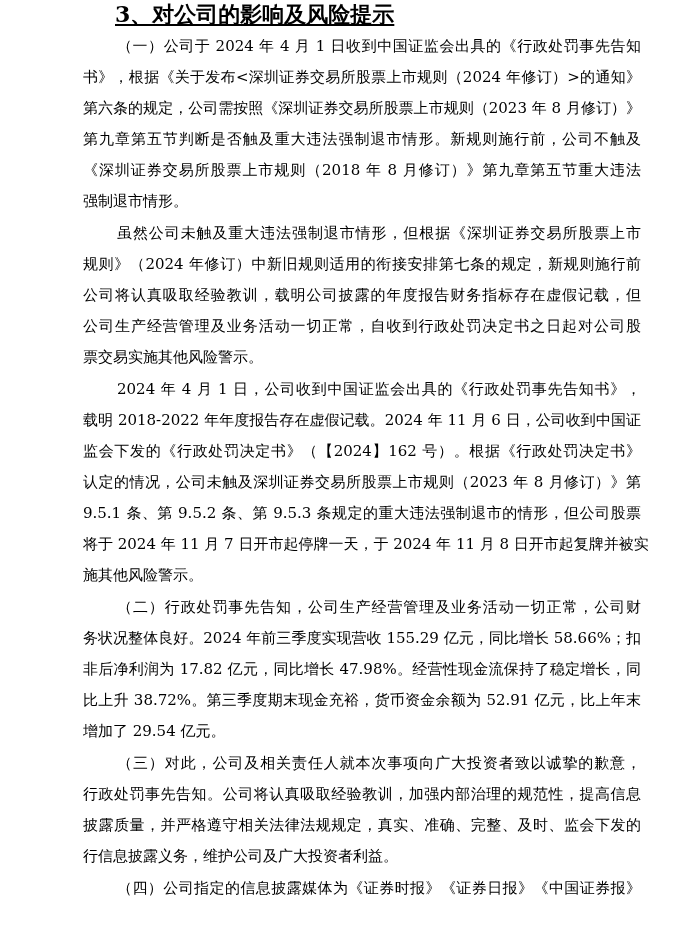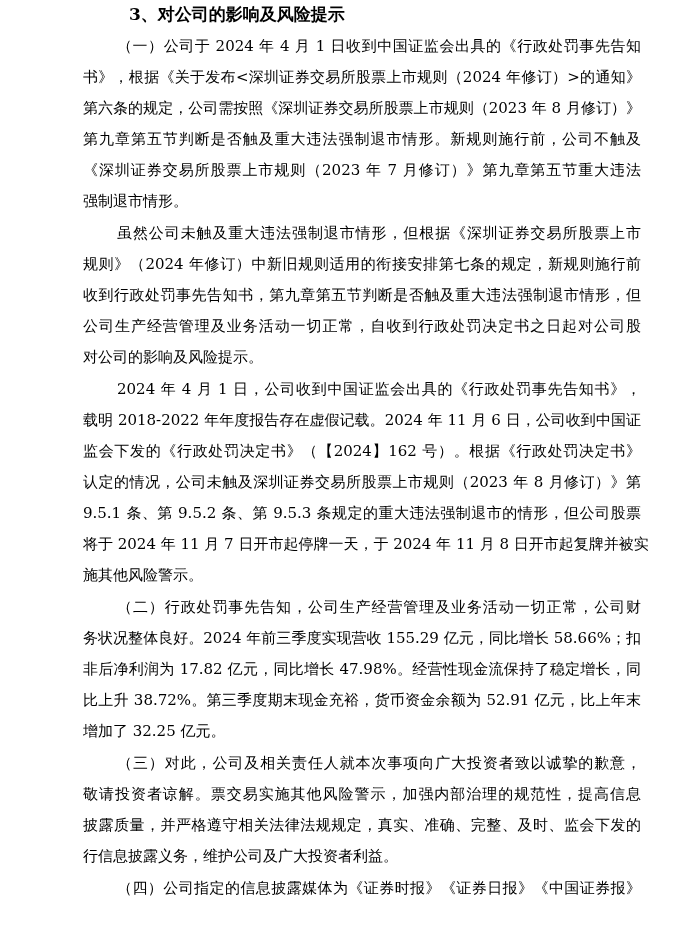--- a/index.html
+++ b/index.html
@@ -3,68 +3,68 @@
 <meta charset="utf-8">
 <style>
   html, body { margin: 0; padding: 0; background: #ffffff; }
   body { width: 685px; height: 936px; overflow: hidden; position: relative;
          font-family: "DejaVu Serif", "Liberation Serif", serif; color: #000; }
   .page { position: absolute; left: 83px; top: 0; width: 558px; }
   .line { position: absolute; left: 0; width: 558px; height: 31px;
           font-size: 15px; line-height: 31px; white-space: nowrap;
           text-align: justify; text-align-last: justify; letter-spacing: 0; }
   .line.last { text-align-last: left; }
-  .heading { position: absolute; left: 46px; top: 0; font-size: 17px; line-height: 28px;
-             font-weight: bold; white-space: nowrap; }
+  .heading { position: absolute; left: 32px; top: 0; font-size: 22px; line-height: 28px;
+             font-weight: bold; white-space: nowrap; text-decoration: underline; }
   .indent { padding-left: 34px; box-sizing: border-box; }
 </style>
 </head>
 <body>
 
 <div class="page">
   <div class="heading">3、对公司的影响及风险提示</div>
 
   <div>
     <div class="line indent" style="top:31px">（一）公司于 2024 年 4 月 1 日收到中国证监会出具的《行政处罚事先告知</div>
     <div class="line" style="top:62px">书》，根据《关于发布&lt;深圳证券交易所股票上市规则（2024 年修订）&gt;的通知》</div>
     <div class="line" style="top:93px">第六条的规定，公司需按照《深圳证券交易所股票上市规则（2023 年 8 月修订）》</div>
     <div class="line" style="top:124px">第九章第五节判断是否触及重大违法强制退市情形。新规则施行前，公司不触及</div>
-    <div class="line" style="top:155px">《深圳证券交易所股票上市规则（2023 年 7 月修订）》第九章第五节重大违法</div>
+    <div class="line" style="top:155px">《深圳证券交易所股票上市规则（2018 年 8 月修订）》第九章第五节重大违法</div>
     <div class="line last" style="top:186px">强制退市情形。</div>
   </div>
 
   <div>
     <div class="line indent" style="top:218px">虽然公司未触及重大违法强制退市情形，但根据《深圳证券交易所股票上市</div>
     <div class="line" style="top:249px">规则》（2024 年修订）中新旧规则适用的衔接安排第七条的规定，新规则施行前</div>
-    <div class="line" style="top:280px">收到行政处罚事先告知书，第九章第五节判断是否触及重大违法强制退市情形，但</div>
+    <div class="line" style="top:280px">公司将认真吸取经验教训，载明公司披露的年度报告财务指标存在虚假记载，但</div>
     <div class="line" style="top:311px">公司生产经营管理及业务活动一切正常，自收到行政处罚决定书之日起对公司股</div>
-    <div class="line last" style="top:342px">对公司的影响及风险提示。</div>
+    <div class="line last" style="top:342px">票交易实施其他风险警示。</div>
   </div>
 
   <div>
     <div class="line indent" style="top:374px">2024 年 4 月 1 日，公司收到中国证监会出具的《行政处罚事先告知书》，</div>
     <div class="line" style="top:405px">载明 2018-2022 年年度报告存在虚假记载。2024 年 11 月 6 日，公司收到中国证</div>
     <div class="line" style="top:436px">监会下发的《行政处罚决定书》（【2024】162 号）。根据《行政处罚决定书》</div>
     <div class="line" style="top:467px">认定的情况，公司未触及深圳证券交易所股票上市规则（2023 年 8 月修订）》第</div>
     <div class="line" style="top:498px">9.5.1 条、第 9.5.2 条、第 9.5.3 条规定的重大违法强制退市的情形，但公司股票</div>
     <div class="line" style="top:529px">将于 2024 年 11 月 7 日开市起停牌一天，于 2024 年 11 月 8 日开市起复牌并被实</div>
     <div class="line last" style="top:560px">施其他风险警示。</div>
   </div>
 
   <div>
     <div class="line indent" style="top:592px">（二）行政处罚事先告知，公司生产经营管理及业务活动一切正常，公司财</div>
     <div class="line" style="top:623px">务状况整体良好。2024 年前三季度实现营收 155.29 亿元，同比增长 58.66%；扣</div>
     <div class="line" style="top:654px">非后净利润为 17.82 亿元，同比增长 47.98%。经营性现金流保持了稳定增长，同</div>
     <div class="line" style="top:685px">比上升 38.72%。第三季度期末现金充裕，货币资金余额为 52.91 亿元，比上年末</div>
-    <div class="line last" style="top:716px">增加了 32.25 亿元。</div>
+    <div class="line last" style="top:716px">增加了 29.54 亿元。</div>
   </div>
 
   <div>
     <div class="line indent" style="top:748px">（三）对此，公司及相关责任人就本次事项向广大投资者致以诚挚的歉意，</div>
-    <div class="line" style="top:779px">敬请投资者谅解。票交易实施其他风险警示，加强内部治理的规范性，提高信息</div>
+    <div class="line" style="top:779px">行政处罚事先告知。公司将认真吸取经验教训，加强内部治理的规范性，提高信息</div>
     <div class="line" style="top:810px">披露质量，并严格遵守相关法律法规规定，真实、准确、完整、及时、监会下发的</div>
     <div class="line last" style="top:841px">行信息披露义务，维护公司及广大投资者利益。</div>
   </div>
 
   <div>
     <div class="line indent" style="top:873px">（四）公司指定的信息披露媒体为《证券时报》《证券日报》《中国证券报》</div>
   </div>
 </div>
 
 </body></html>

